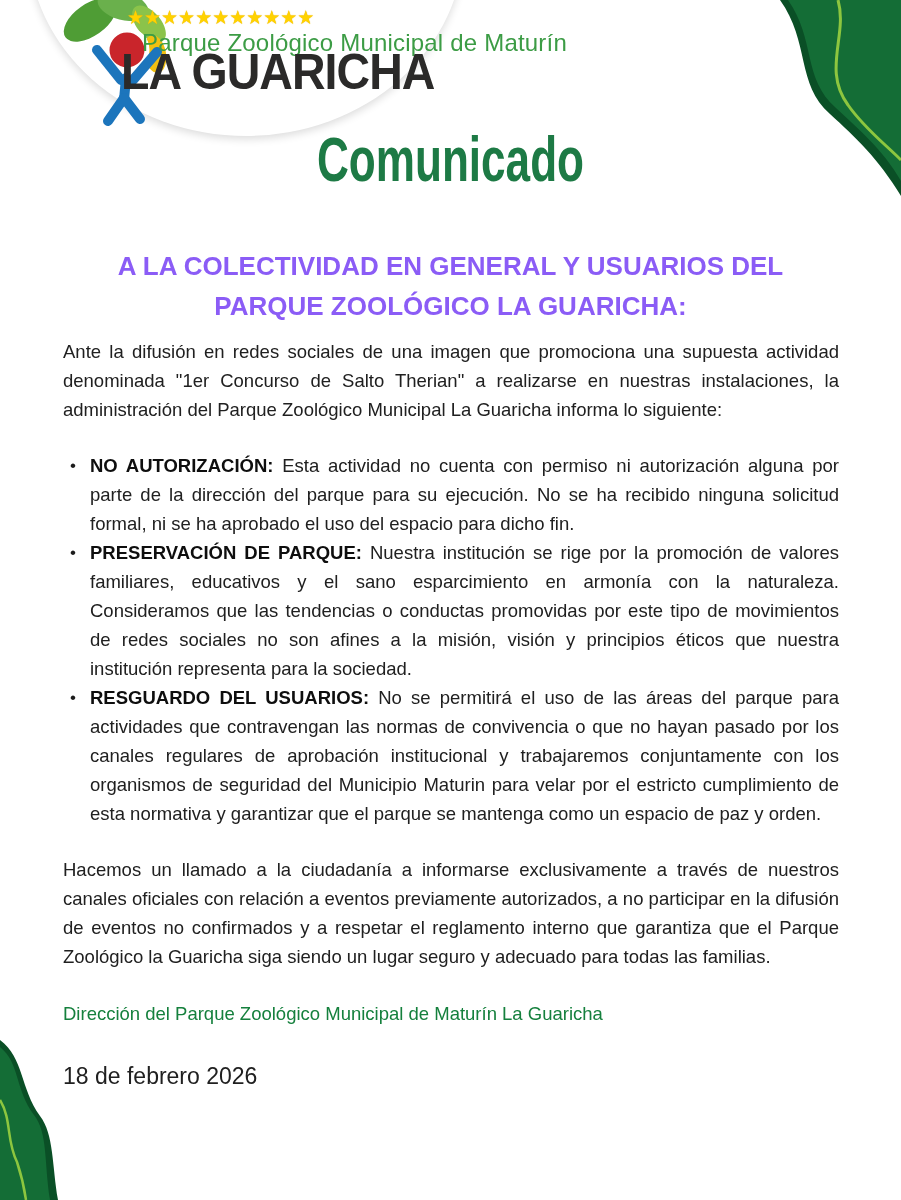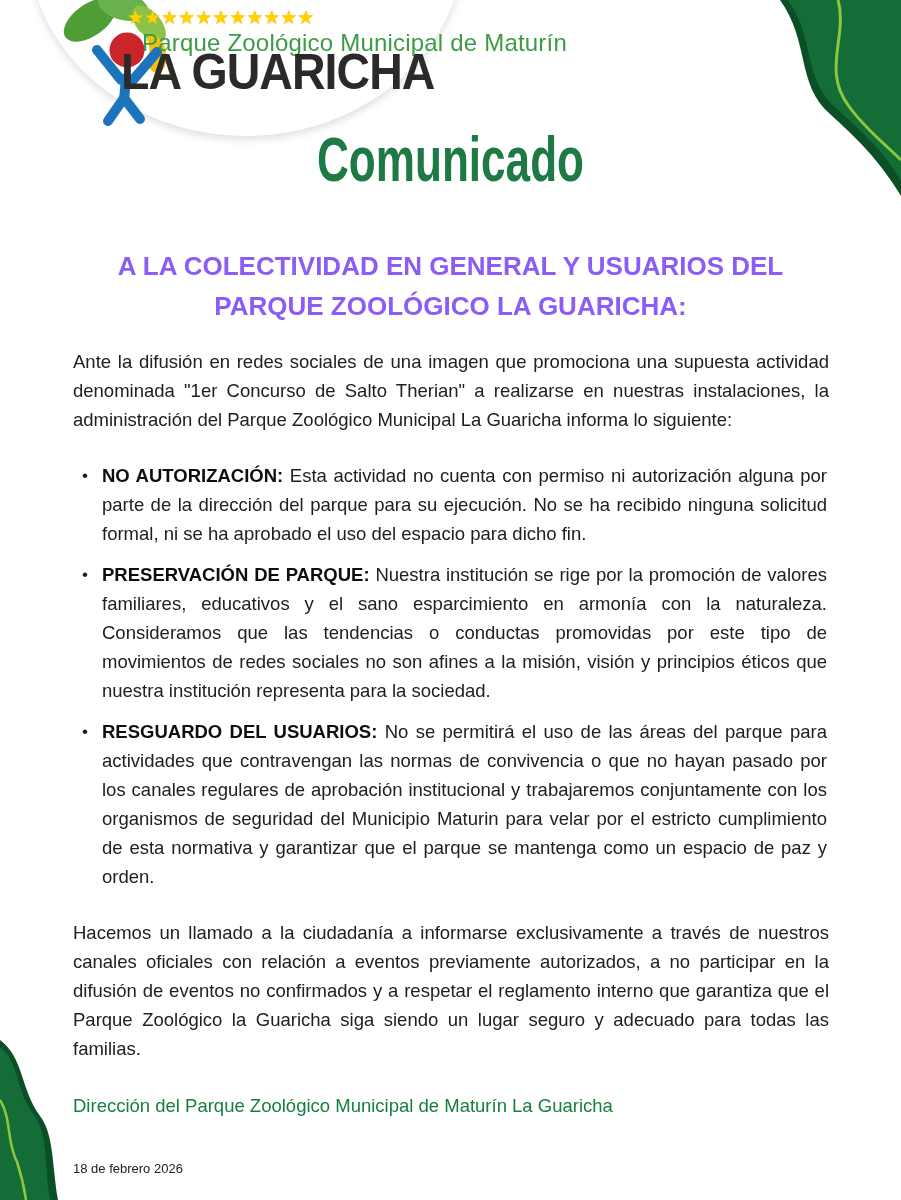--- a/index.html
+++ b/index.html
@@ -62,34 +62,34 @@
     margin:0 auto;max-width:700px;
     font-size:26px;font-weight:700;line-height:40px;
     color:#8b5cf6;letter-spacing:0px;
   }
   
   .body{
     position:absolute;top:337px;left:63px;right:62px;
     font-size:18.5px;line-height:29px;
     text-align:justify;color:#202020;
   }
-  .body p{margin:10px;}
+  .body p{margin:0;}
   .intro{margin-bottom:27px !important;}
   ul.points{list-style:none;margin:0;padding:0;}
   ul.points li{
-    position:relative;padding-left:27px;margin:12px;
+    position:relative;padding-left:27px;margin:0;
   }
   ul.points li::before{
     content:"•";position:absolute;left:7px;top:0;
     font-size:17px;color:#1c1c1c;
   }
   .term{font-weight:700;color:#0e0e0e;}
   .closing{margin-top:27px !important;}
   .signature{margin-top:28px !important;font-weight:400;color:#15803d;text-align:left;}
-  .date{margin-top:34px !important;text-align:left !important;font-size:13px;}
+  .date{margin-top:34px !important;text-align:left !important;font-size:23px;}
 </style>
 </head>
 <body>
 
 <div class="page">
 
   <svg class="corner tr" width="145" height="235" viewBox="0 0 145 235">
     <path d="M24,0 C54,42 40,84 74,114 C100,138 122,158 145,196 L145,0 Z" fill="#0a4f26"></path>
     <path d="M32,0 C60,40 46,78 80,108 C103,130 126,148 145,181 L145,0 Z" fill="#146d36"></path>
     <path d="M82,0 C92,35 66,70 92,105 C108,128 128,143 145,160" fill="none" stroke="#8dc63f" stroke-width="3"></path>

